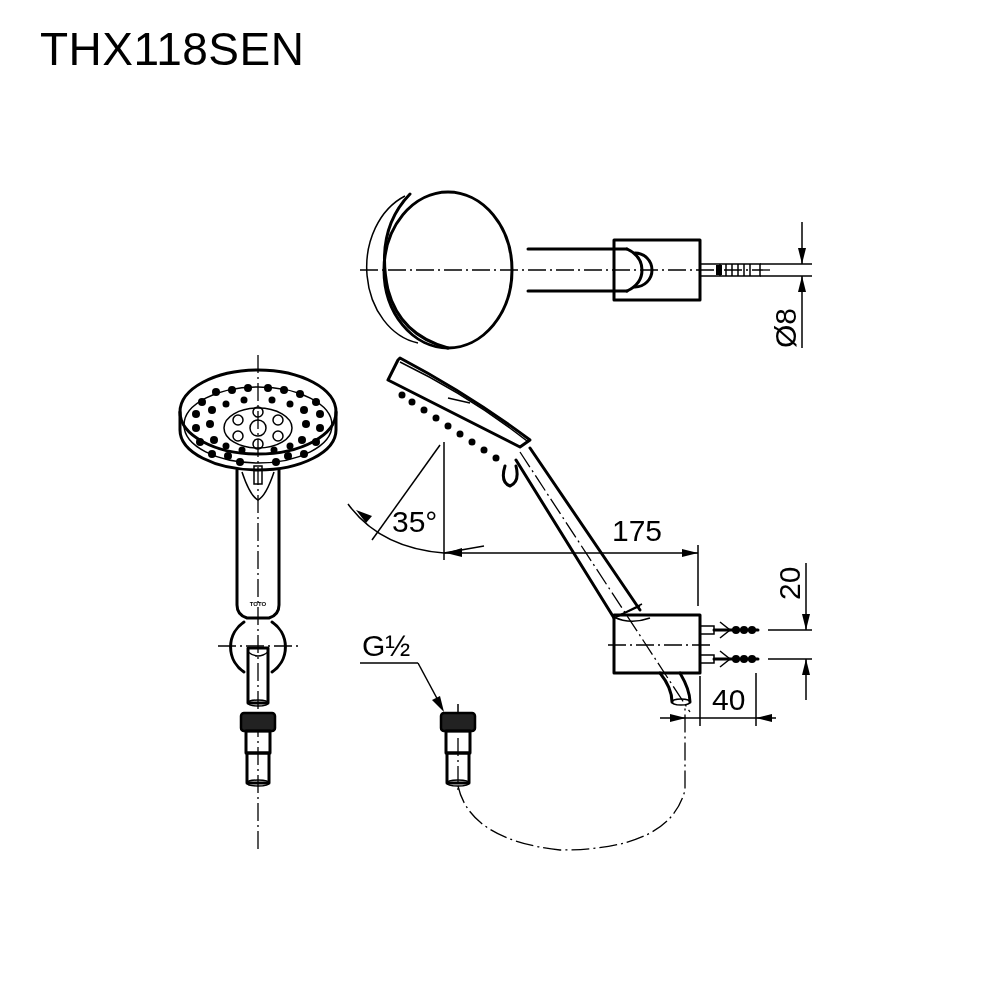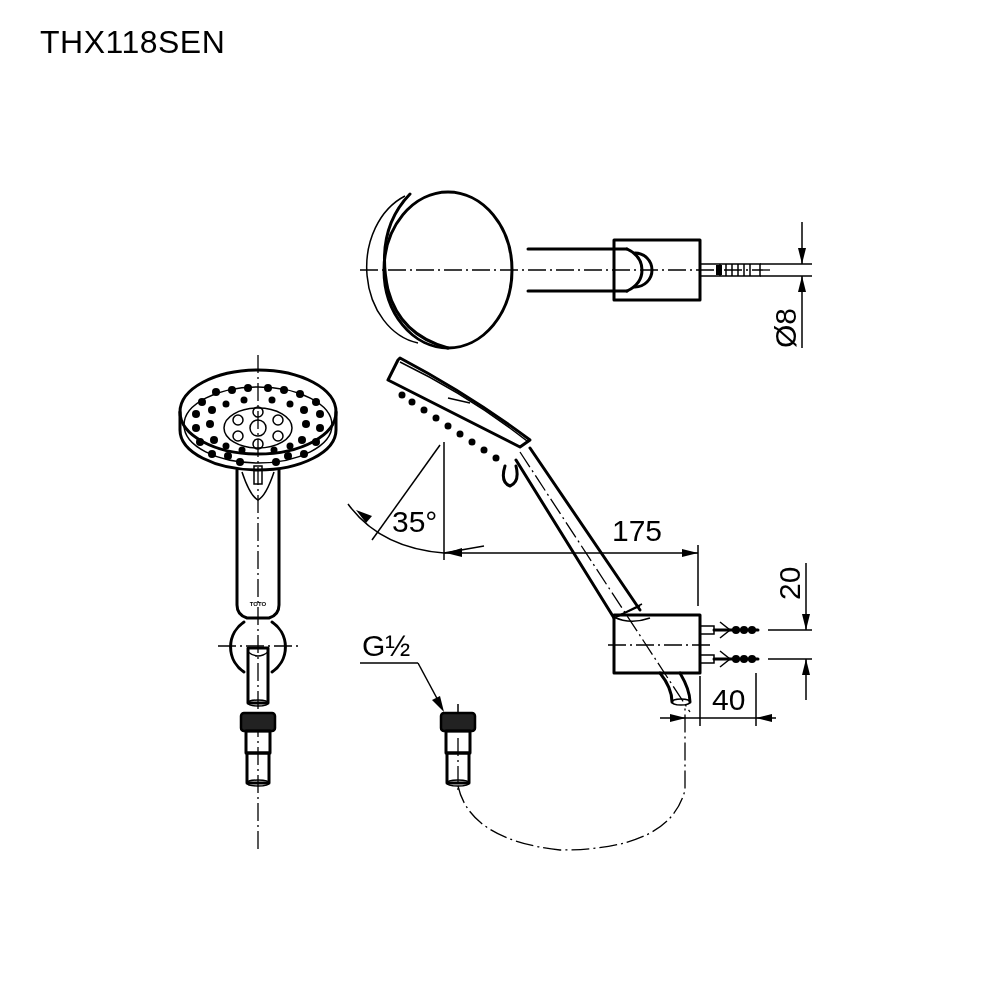--- a/index.html
+++ b/index.html
@@ -1,17 +1,17 @@
 <!DOCTYPE html>
 <html><head>
 <meta charset="utf-8">
 <style>
   html, body { margin: 0; padding: 0; background: #ffffff; }
   body { width: 1000px; height: 1000px; position: relative; overflow: hidden; font-family: "Liberation Sans", sans-serif; }
-  .title { position: absolute; left: 40px; top: 26px; font-size: 32px; color: #000; letter-spacing: 0.5px; line-height: 1; }
+  .title { position: absolute; left: 40px; top: 26px; font-size: 46px; color: #000; letter-spacing: 0.5px; line-height: 1; }
   svg { position: absolute; left: 0; top: 0; }
   .ln { stroke: #000; stroke-width: 3; fill: none; stroke-linecap: round; stroke-linejoin: round; }
   .th { stroke: #000; stroke-width: 1.5; fill: none; }
   .cl { stroke: #000; stroke-width: 1.3; fill: none; stroke-dasharray: 18 4 2 4; }
   .dim { stroke: #000; stroke-width: 1.5; fill: none; }
   .dimtext { font-family: "Liberation Sans", sans-serif; font-size: 30px; fill: #000; }
   .knurl { fill: #222; stroke: #000; stroke-width: 2.5; }
   .dot { fill: #000; }
 </style>
 </head>

